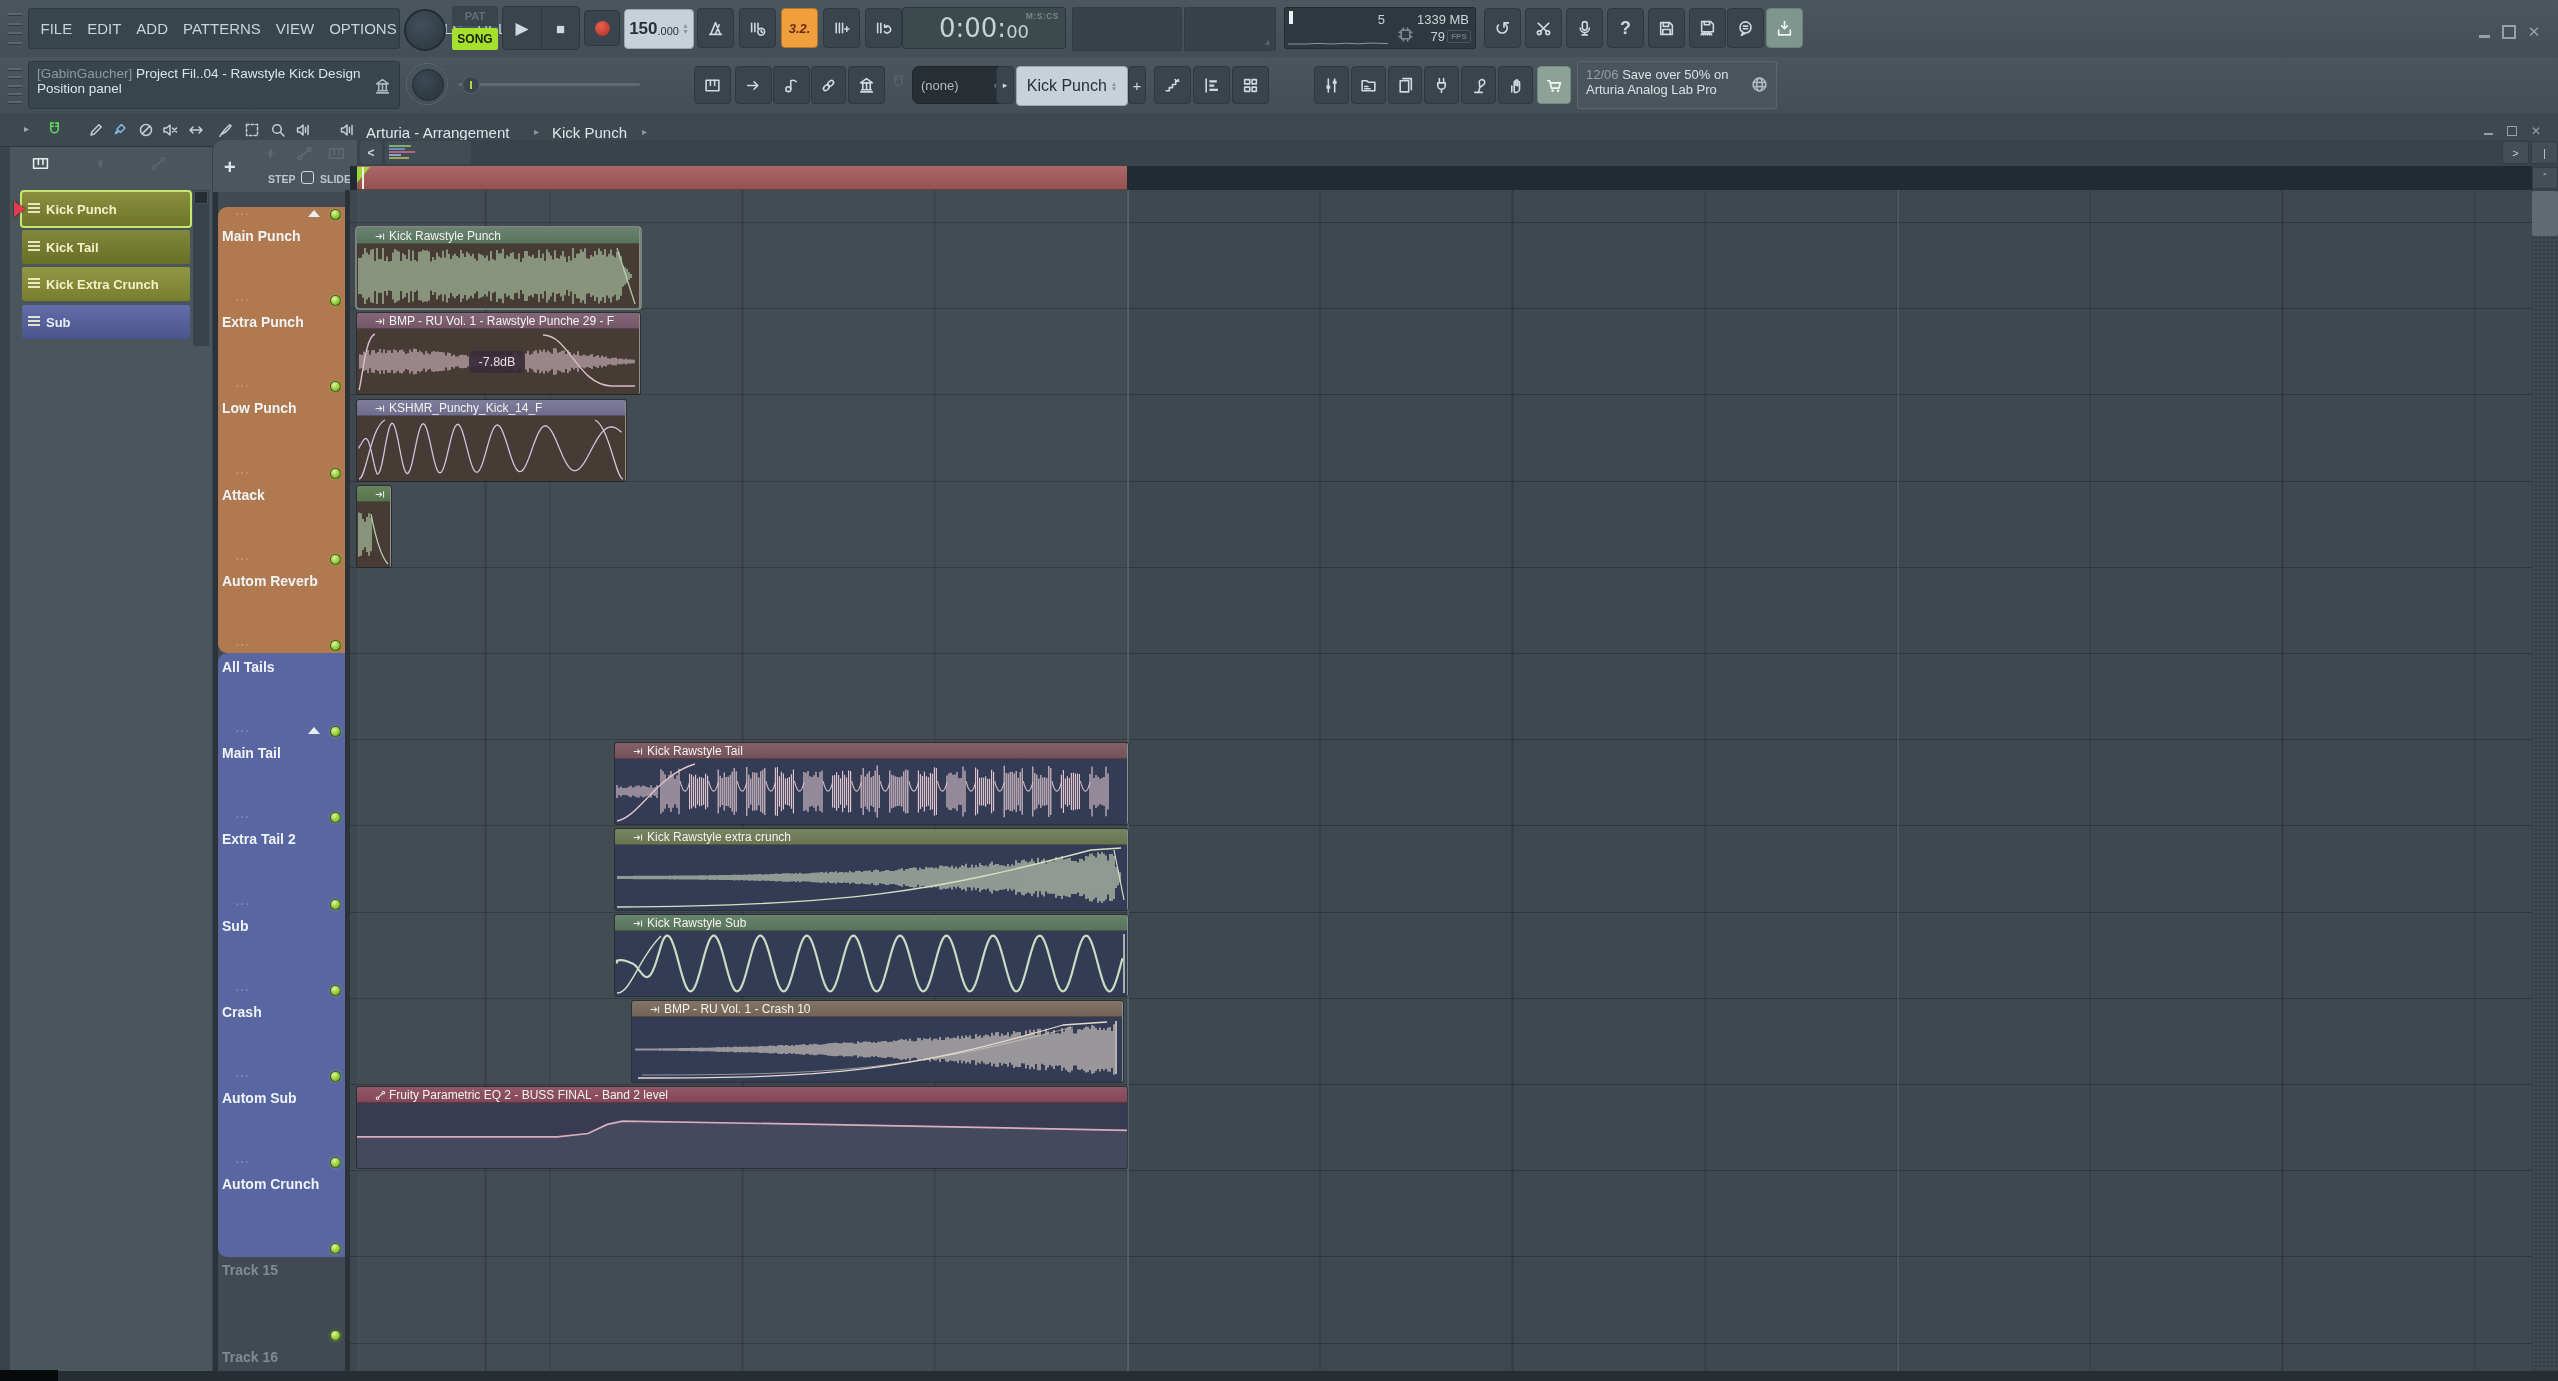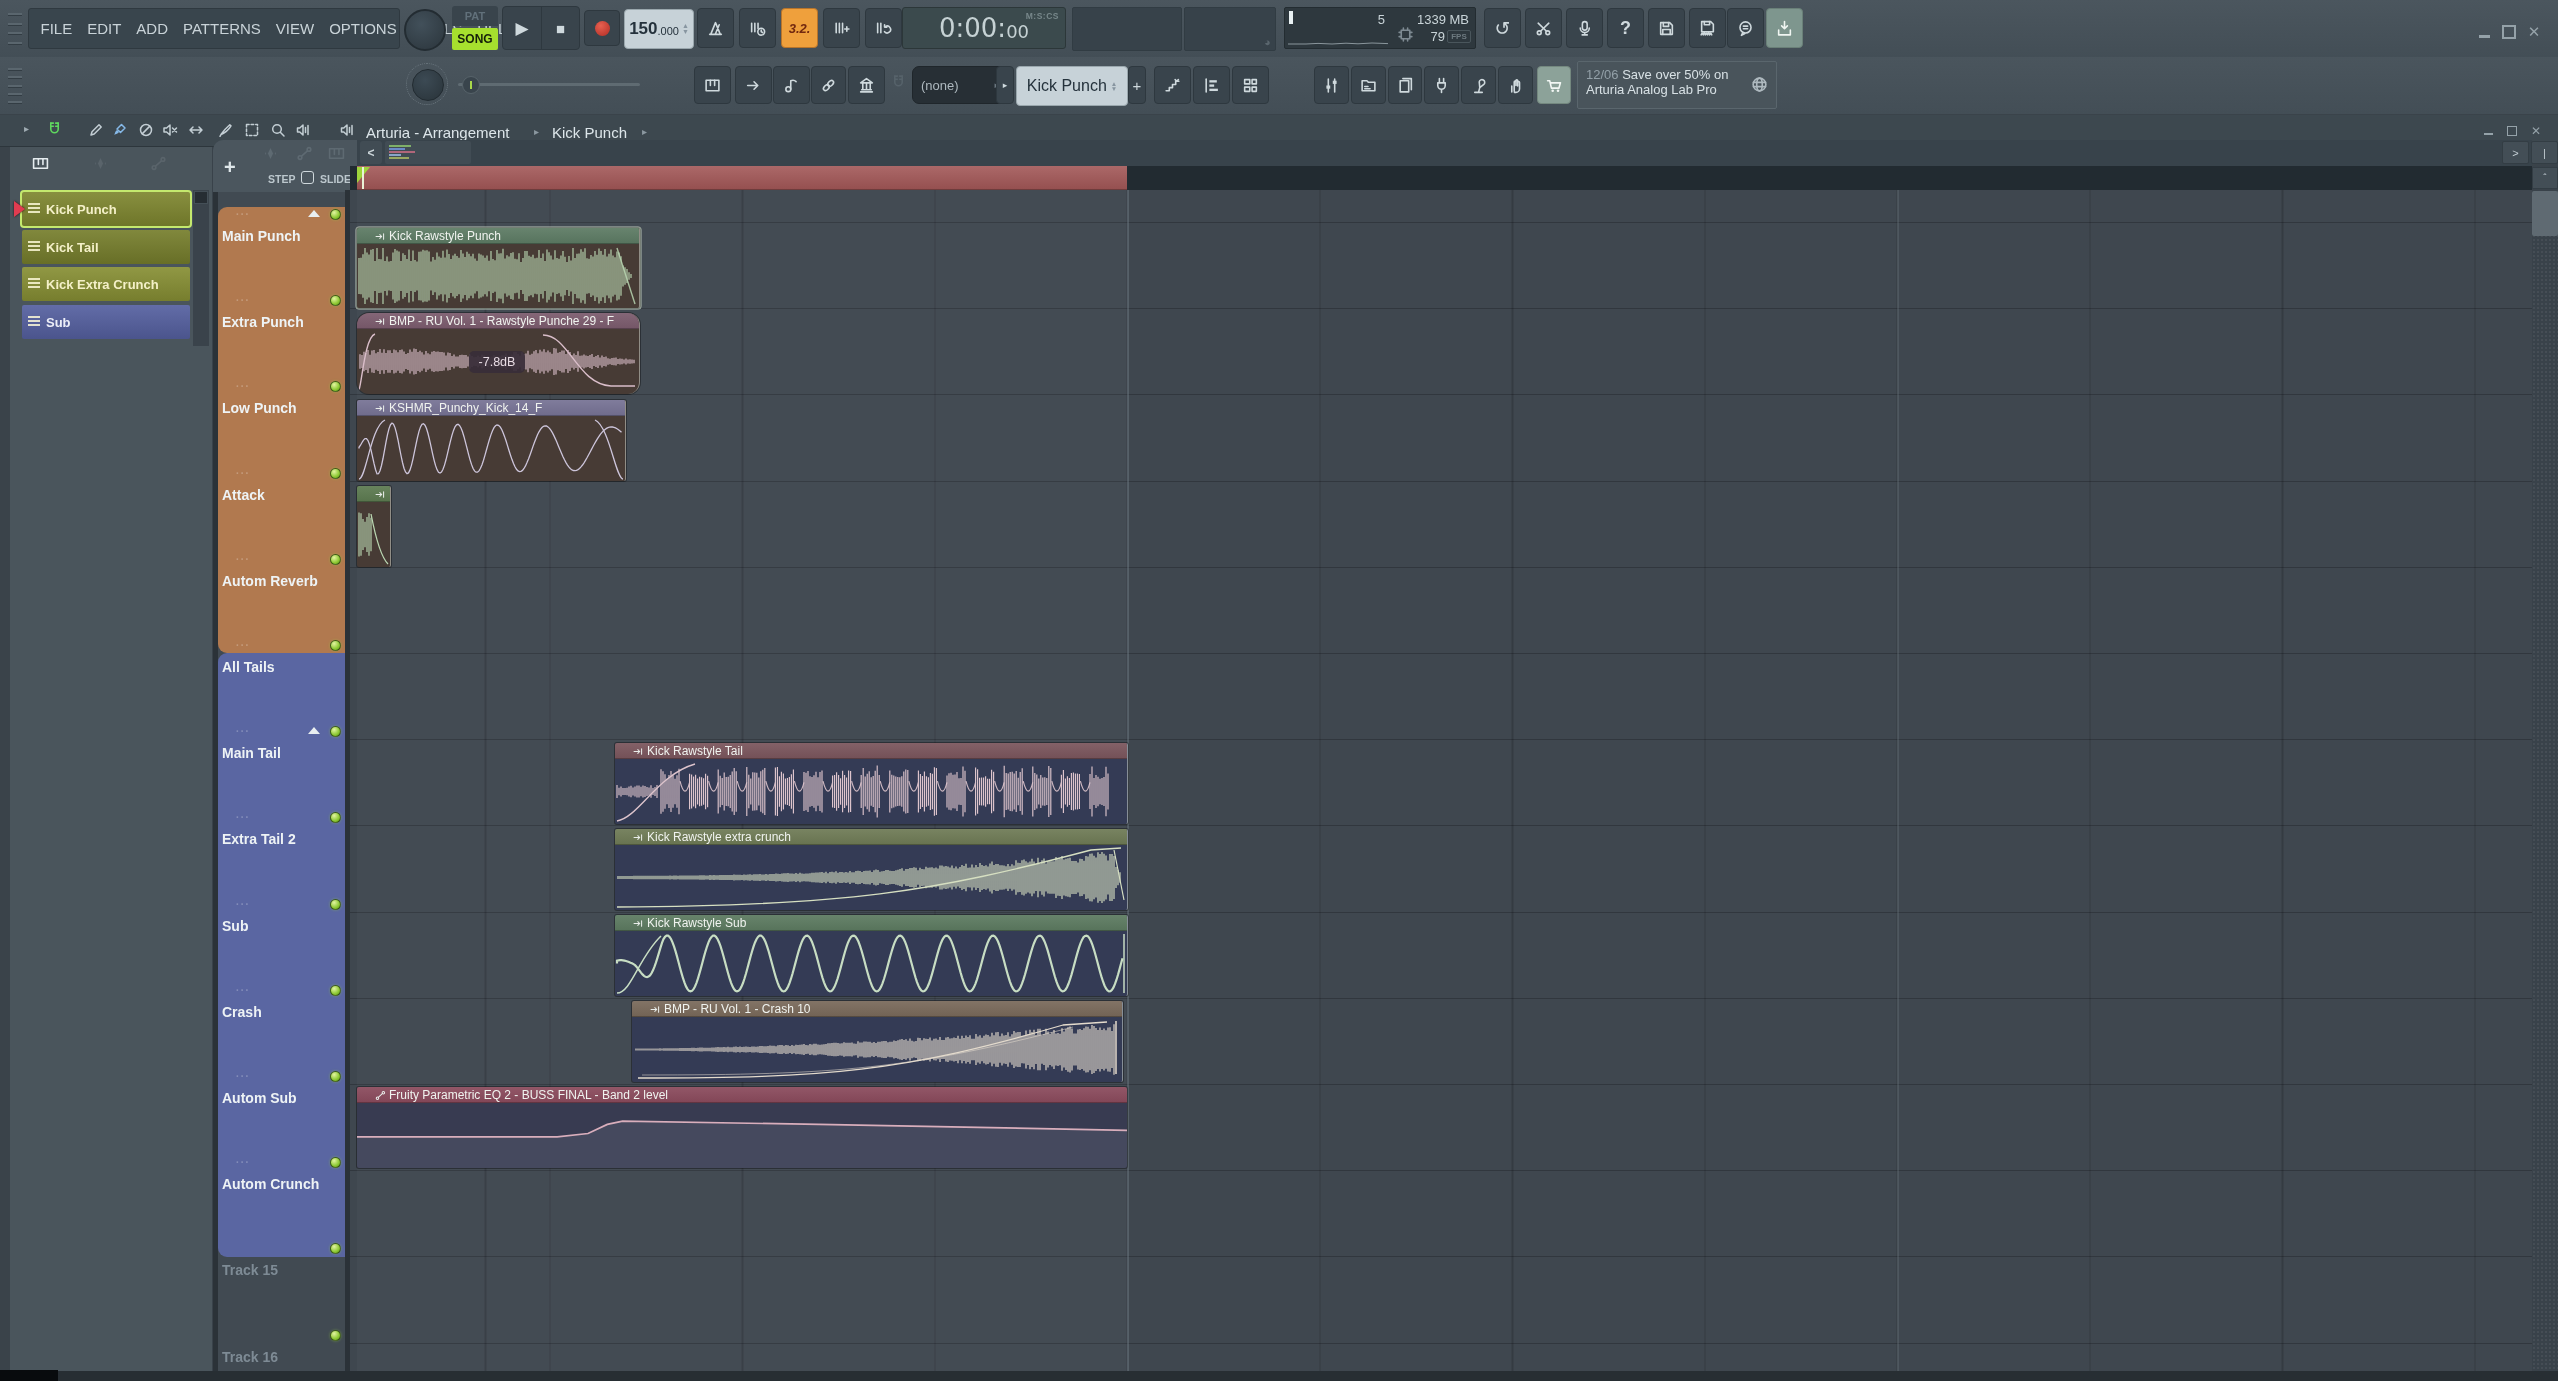--- a/index.html
+++ b/index.html
@@ -201,20 +201,32 @@
 
   <div class="abs" style="left:0;top:57px;width:2558px;height:57px;background:linear-gradient(#4a555d,#434e56);border-bottom:1px solid #2a3238;"></div>
   <div class="grip" style="left:8px;top:68px;height:36px;">
       <i></i>
       <i></i>
       <i></i>
       <i></i>
       <i></i>
     </div>
 
+  <div class="panel" style="left:28px;top:61px;width:372px;height:48px;padding:4px 8px;">
+    <div style="font-size:13.5px;white-space:nowrap;overflow:hidden;">
+      <span style="color:#8c9aa3;">[GabinGaucher]</span>
+      <span style="color:#dbe4e8;">Project Fil..04 - Rawstyle Kick Design</span>
+    </div>
+    <div style="font-size:13.5px;color:#dbe4e8;">Position panel</div>
+    <span class="ic abs" style="right:8px;top:16px;color:#aab6bc;">
+        <svg viewBox="0 0 16 16" width="17" height="17">
+          <path d="M2.5 14h11M3.5 12h9M4.5 5.5V12M8 5.5V12M11.5 5.5V12M2.5 5.5h11L8 1.5z" fill="none" stroke="currentColor" stroke-width="1.5" stroke-linecap="round" stroke-linejoin="round"></path>
+        </svg>
+      </span>
+  </div>
 
   <div class="abs" style="left:406px;top:63px;width:42px;height:42px;border-radius:50%;border:1px dotted #6a767e;box-sizing:border-box;">
     <span class="abs" style="left:5px;top:5px;width:30px;height:30px;border-radius:50%;background:radial-gradient(circle at 40% 35%,#3c4a54,#293339);border:1px solid #222b31;display:block;"></span>
   </div>
 
   <div class="abs" style="left:458px;top:76px;width:182px;height:16px;">
     <span class="abs" style="left:0;top:7px;width:100%;height:3px;background:#5f6b72;border-radius:2px;display:block;"></span>
     <span class="abs" style="left:4px;top:0;width:16px;height:16px;border-radius:50%;background:#39444c;border:1px solid #57636a;display:flex;align-items:center;justify-content:center;">
       <i style="width:2px;height:8px;background:#a8d84a;display:block;"></i>
       </span>
@@ -629,21 +641,21 @@
       </div>
       <div class="clip-body">
         <svg width="282" height="64" viewBox="0 0 282 64" style="display:block;">
           <g stroke="#b9d6b1" fill="none">
             <path d="M2.0 14.0V50.0M4.0 13.7V50.3M6.0 10.3V53.7M8.0 4.0V60.0M10.0 8.5V55.5M12.0 10.5V53.5M14.0 5.7V58.3M16.0 5.0V59.0M18.0 16.9V47.1M20.0 3.9V60.1M22.0 15.0V49.0M24.0 15.2V48.8M26.0 3.9V60.1M28.0 17.1V46.9M30.0 12.5V51.5M32.0 17.5V46.5M34.0 16.9V47.1M36.0 8.4V55.6M38.0 4.9V59.1M40.0 6.5V57.5M42.0 7.5V56.5M44.0 17.0V47.0M46.0 9.2V54.8M48.0 10.9V53.1M50.0 15.0V49.0M52.0 5.4V58.6M54.0 16.9V47.1M56.0 6.6V57.4M58.0 15.9V48.1M60.0 17.5V46.5M62.0 7.8V56.2M64.0 7.5V56.5M66.0 5.8V58.2M68.0 6.4V57.6M70.0 6.2V57.8M72.0 7.5V56.5M74.0 17.4V46.6M76.0 13.1V50.9M78.0 15.8V48.2M80.0 8.6V55.4M82.0 12.5V51.5M84.0 13.7V50.3M86.0 6.8V57.2M88.0 13.5V50.5M90.0 5.6V58.4M92.0 10.1V53.9M94.0 15.1V48.9M96.0 11.4V52.6M98.0 9.8V54.2M100.0 12.1V51.9M102.0 13.7V50.3M104.0 6.1V57.9M106.0 9.5V54.5M108.0 12.9V51.1M110.0 7.8V56.2M112.0 9.7V54.3M114.0 12.3V51.7M116.0 9.8V54.2M118.0 14.6V49.4M120.0 16.7V47.3M122.0 9.6V54.4M124.0 10.5V53.5M126.0 11.5V52.5M128.0 13.8V50.2M130.0 11.6V52.4M132.0 16.8V47.2M134.0 7.1V56.9M136.0 15.1V48.9M138.0 16.2V47.8M140.0 5.9V58.1M142.0 9.4V54.6M144.0 9.2V54.8M146.0 4.8V59.2M148.0 14.4V49.6M150.0 11.2V52.8M152.0 12.4V51.6M154.0 9.0V55.0M156.0 8.3V55.7M158.0 14.7V49.3M160.0 15.2V48.8M162.0 9.2V54.8M164.0 17.9V46.1M166.0 13.9V50.1M168.0 7.0V57.0M170.0 7.1V56.9M172.0 11.8V52.2M174.0 12.8V51.2M176.0 10.7V53.3M178.0 14.3V49.7M180.0 13.8V50.2M182.0 6.0V58.0M184.0 13.9V50.1M186.0 9.5V54.5M188.0 17.1V46.9M190.0 5.6V58.4M192.0 8.2V55.8M194.0 11.6V52.4M196.0 15.5V48.5M198.0 6.3V57.7M200.0 13.9V50.1M202.0 14.8V49.2M204.0 11.5V52.5M206.0 7.0V57.0M208.0 12.8V51.2M210.0 17.9V46.1M212.0 12.0V52.0M214.0 16.4V47.6M216.0 4.0V60.0M218.0 14.0V50.0M220.0 9.8V54.2M222.0 9.6V54.4M224.0 5.3V58.7M226.0 7.8V56.2M228.0 4.2V59.8M230.0 14.3V49.7M232.0 14.7V49.3M234.0 10.9V53.1M236.0 12.4V51.6M238.0 6.9V57.1M240.0 10.8V53.2M242.0 4.6V59.4M244.0 7.0V57.0M246.0 10.8V53.2M248.0 5.0V59.0M250.0 12.4V51.6M252.0 9.7V54.3M254.0 5.4V58.6M256.0 11.4V52.6M258.0 13.2V50.8M260.0 7.4V56.6M262.0 8.6V55.4M264.0 12.2V51.8M266.0 21.6V42.4M268.0 23.2V40.8M270.0 24.9V39.1M272.0 28.3V35.7M274.0 30.0V34.0" stroke-width="1.15"></path>
             <path d="M260 4 L278 60" stroke-width="1.4" opacity=".85"></path>
           </g>
         </svg>
       </div>
     </div>
-    <div class="abs" style="left: 357px; top: 313px; width: 282px; height: 81px; background: rgb(71, 59, 53); border-radius: 12px; overflow: hidden; box-shadow: rgba(0, 0, 0, 0.35) 0px 0px 0px 1px; border-right: 1px solid rgba(235, 243, 233, 0.45);">
+    <div class="abs" style="left: 357px; top: 313px; width: 282px; height: 81px; background: rgb(71, 59, 53); border-radius: 2px; overflow: hidden; box-shadow: rgba(0, 0, 0, 0.35) 0px 0px 0px 1px; border-right: 1px solid rgba(235, 243, 233, 0.45);">
       <div class="clip-head" style="background: linear-gradient(rgba(255, 255, 255, 0.07), rgba(0, 0, 0, 0.06)), rgb(123, 91, 109);">
         <svg viewBox="0 0 16 16" width="11" height="11" style="margin-right:3px;flex:none;color:#e9edea;">
           <path d="M1.5 8h8M7 5.2 9.8 8 7 10.8M12.5 4v8" fill="none" stroke="currentColor" stroke-width="1.5" stroke-linecap="round" stroke-linejoin="round"></path>
         </svg>
         <span>BMP - RU Vol. 1 - Rawstyle Punche 29 - F</span>
       </div>
       <div class="clip-body">
         <svg width="282" height="65" viewBox="0 0 282 65" style="display:block;">
           <g stroke="#d9bdc9" fill="none">
             <path d="M3.0 25.2V39.8M5.0 26.1V38.9M7.0 22.8V42.2M9.0 23.9V41.1M11.0 20.9V44.1M13.0 25.8V39.2M15.0 21.5V43.5M17.0 21.1V43.9M19.0 24.2V40.8M21.0 23.0V42.0M23.0 20.1V44.9M25.0 23.7V41.3M27.0 20.2V44.8M29.0 24.1V40.9M31.0 21.2V43.8M33.0 21.2V43.8M35.0 24.1V40.9M37.0 20.5V44.5M39.0 21.2V43.8M41.0 23.3V41.7M43.0 21.0V44.0M45.0 20.6V44.4M47.0 22.5V42.5M49.0 24.9V40.1M51.0 24.0V41.0M53.0 20.5V44.5M55.0 22.8V42.2M57.0 19.6V45.4M59.0 19.9V45.1M61.0 22.9V42.1M63.0 21.7V43.3M65.0 23.3V41.7M67.0 25.5V39.5M69.0 21.9V43.1M71.0 24.3V40.7M73.0 25.2V39.8M75.0 22.8V42.2M77.0 22.0V43.0M79.0 22.7V42.3M81.0 22.5V42.5M83.0 23.0V42.0M85.0 22.9V42.1M87.0 23.4V41.6M89.0 26.6V38.4M91.0 23.5V41.5M93.0 23.9V41.1M95.0 27.1V37.9M97.0 25.5V39.5M99.0 27.5V37.5M101.0 27.6V37.4M103.0 25.9V39.1M105.0 25.7V39.3M107.0 26.0V39.0M109.0 26.1V38.9M111.0 27.5V37.5M113.0 25.5V39.5M115.0 26.9V38.1M117.0 28.3V36.7M119.0 28.0V37.0M121.0 26.7V38.3M123.0 27.9V37.1M125.0 25.8V39.2M127.0 26.6V38.4M129.0 27.9V37.1M131.0 27.1V37.9M133.0 28.4V36.6M135.0 27.8V37.2M137.0 26.2V38.8M139.0 27.6V37.4M141.0 28.0V37.0M143.0 27.5V37.5M145.0 26.3V38.7M147.0 26.5V38.5M149.0 24.6V40.4M151.0 27.1V37.9M153.0 27.2V37.8M155.0 25.8V39.2M157.0 23.1V41.9M159.0 23.0V42.0M161.0 25.1V39.9M163.0 26.7V38.3M165.0 23.2V41.8M167.0 25.1V39.9M169.0 24.6V40.4M171.0 21.8V43.2M173.0 25.8V39.2M175.0 24.8V40.2M177.0 22.3V42.7M179.0 21.0V44.0M181.0 24.3V40.7M183.0 20.7V44.3M185.0 22.5V42.5M187.0 20.2V44.8M189.0 23.2V41.8M191.0 21.5V43.5M193.0 23.3V41.7M195.0 24.7V40.3M197.0 19.1V45.9M199.0 19.5V45.5M201.0 23.8V41.2M203.0 23.0V42.0M205.0 21.4V43.6M207.0 21.5V43.5M209.0 24.9V40.1M211.0 21.0V44.0M213.0 23.1V41.9M215.0 26.2V38.8M217.0 24.5V40.5M219.0 26.0V39.0M221.0 22.2V42.8M223.0 26.7V38.3M225.0 26.4V38.6M227.0 25.4V39.6M229.0 26.4V38.6M231.0 26.9V38.1M233.0 26.1V38.9M235.0 25.0V40.0M237.0 28.1V36.9M239.0 27.1V37.9M241.0 25.9V39.1M243.0 28.5V36.5M245.0 26.5V38.5M247.0 27.9V37.1M249.0 27.5V37.5M251.0 29.3V35.7M253.0 29.7V35.3M255.0 29.1V35.9M257.0 28.8V36.2M259.0 28.6V36.4M261.0 30.1V34.9M263.0 29.6V35.4M265.0 29.7V35.3M267.0 30.4V34.6M269.0 29.6V35.4M271.0 30.4V34.6M273.0 30.3V34.7M275.0 30.5V34.5M277.0 30.8V34.2" stroke-width="1.15"></path>

